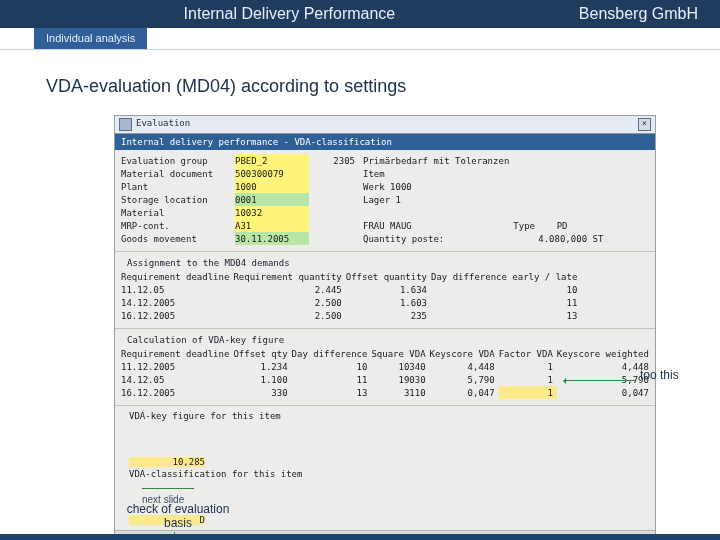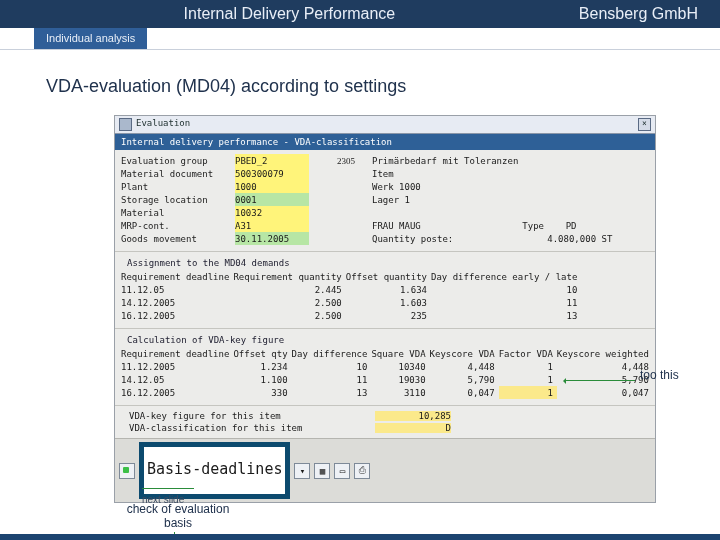--- a/index.html
+++ b/index.html
@@ -27,37 +27,37 @@
   .sapHdr{display:flex;align-items:flex-start;background:#e7ebf3;border-bottom:1px solid #8a96a8;padding:2px 4px;font-size:9px;color:#233;}
   .sapHdr .ico{width:11px;height:11px;border:1px solid #5a6a84;background:#aab8cc;margin-right:4px;}
   .sapHdr .sp{flex:1;}
   .sapHdr .x{width:11px;height:11px;border:1px solid #5a6a84;background:#d5dce8;text-align:center;line-height:10px;font-size:8px;}
   .sapBlue{background:var(--sapTitle);color:#fff;padding:3px 6px;font-size:9px;}
   .blk{padding:4px 6px 6px 6px;background:var(--panelBg);border-bottom:1px solid #c5c5c0;}
   table{border-collapse:collapse;}
   td{padding:0 4px 0 0;height:13px;vertical-align:middle;white-space:pre;}
   .lab{width:110px;color:#222;}
   .v1{width:70px;text-align:left;}
-  .v2{width:46px;text-align:right;padding-right:17px;font-family:Liberation Serif, serif;}
+  .v2{width:46px;text-align:right;padding-right:8px;}
   .v3{width:140px;text-align:left;}
   .v4{width:90px;text-align:left;}
   .num{text-align:right;}
   .sectH{color:#223;font-size:9px;padding:2px 6px;background:var(--panelBg);}
   .tbl2 td{text-align:right;}
   .tbl2 .lab2{text-align:left;width:88px;}
   .tbl2 .c{width:64px;}
   .tbl3 td{text-align:right;}
   .tbl3 .lab3{text-align:left;width:88px;}
   .tbl3 .c3{width:54px;}
   .tbl3 .cw{width:60px;}
   .hY{background:var(--hlYellow);margin-left:12px;}
   .hG{background:var(--hlGreen);margin-left:39px;}
   .hY2{background:var(--hlYellow2);}
   .kvArea{padding:4px 6px;background:var(--panelBg);}
-  .kvRow{display:flex;justify-content:flex-start;gap:26px;padding:1px 8px;}
+  .kvRow{display:flex;justify-content:space-between;gap:36px;padding:1px 8px;flex-direction:column;}
   .kvRow .kl{width:220px;text-align:left;}
   .kvRow .kv{width:60px;text-align:right;padding-left:16px;}
   .statusbar{display:flex;align-items:center;background:#dcdcd8;border-top:1px solid #b5b5b0;padding:3px 4px 3px 4px;gap:4px;}
   .sIco{width:14px;height:14px;border:1px solid #7e8a98;background:#eef1f5;line-height:12px;text-align:center;font-size:9px;position:relative;}
   .sIco.green::after{content:"";position:absolute;left:3px;top:3px;width:6px;height:6px;background:#3bbf47;border-radius:1px;}
   .sField{border:5px solid #0c4a6e;background:#fff;padding:17px 3px;height:13px;line-height:11px;font-size:15px;min-width:88px;}
   .sGlyph{width:14px;height:14px;border:1px solid #7e8a98;background:#eef1f5;display:inline-flex;align-items:center;justify-content:center;font-size:9px;}
   .annot{position:absolute;font-size:12px;color:var(--slideText);}
   .wrap{position:relative;}
   .arrow-l{position:absolute;height:0;border-top:1px solid #2a8c3a;}

